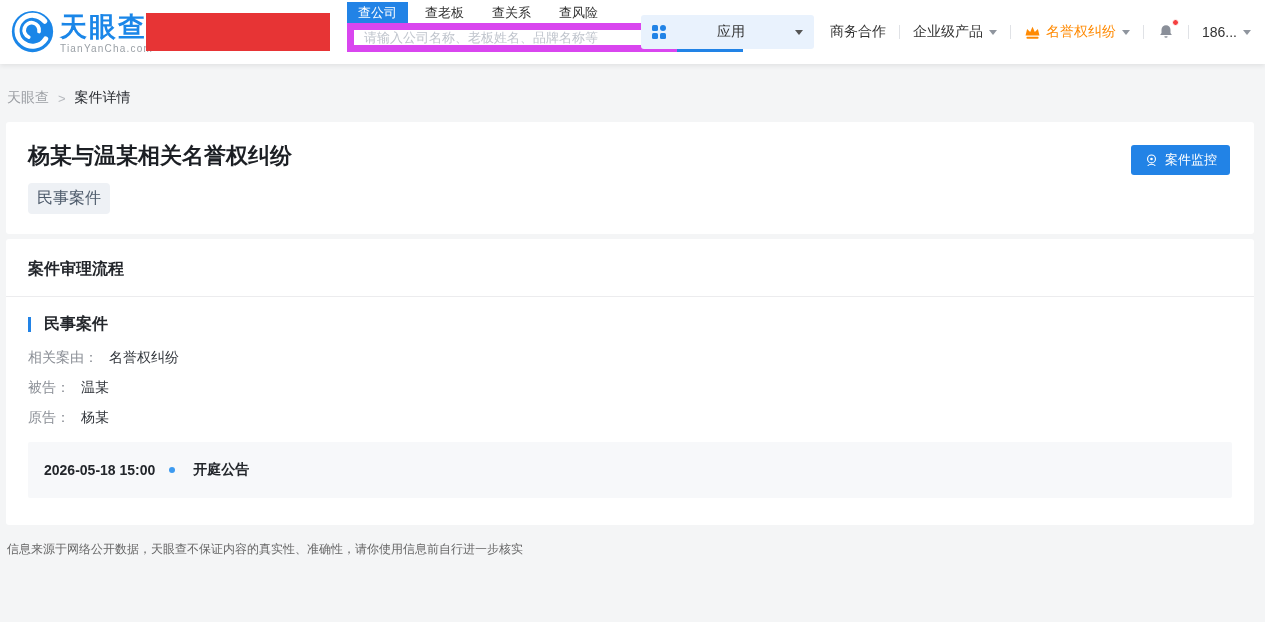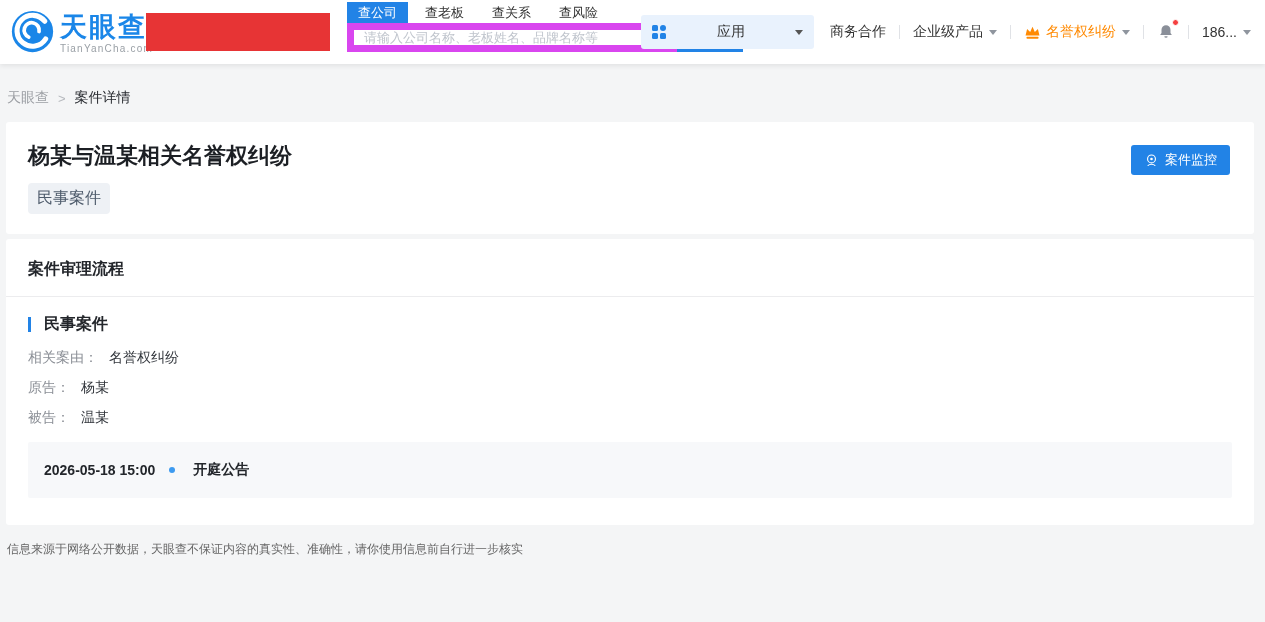--- a/index.html
+++ b/index.html
@@ -170,26 +170,26 @@
   <div class="stage">
     <span class="stage-bar"></span>
     <span class="stage-title">民事案件</span>
   </div>
 
   <div class="field-row">
     <span class="f-label">相关案由：</span>
     <span class="f-value">名誉权纠纷</span>
   </div>
   <div class="field-row">
+    <span class="f-label">被告：</span>
+    <span class="f-value">温某</span>
+  </div>
+  <div class="field-row">
     <span class="f-label">原告：</span>
     <span class="f-value">杨某</span>
-  </div>
-  <div class="field-row">
-    <span class="f-label">被告：</span>
-    <span class="f-value">温某</span>
   </div>
 
   <div class="timeline-box">
     <span class="tl-date">2026-05-18 15:00</span>
     <span class="tl-dot"></span>
     <span class="tl-event">开庭公告</span>
   </div>
 </div>
 
 <div class="footer">

